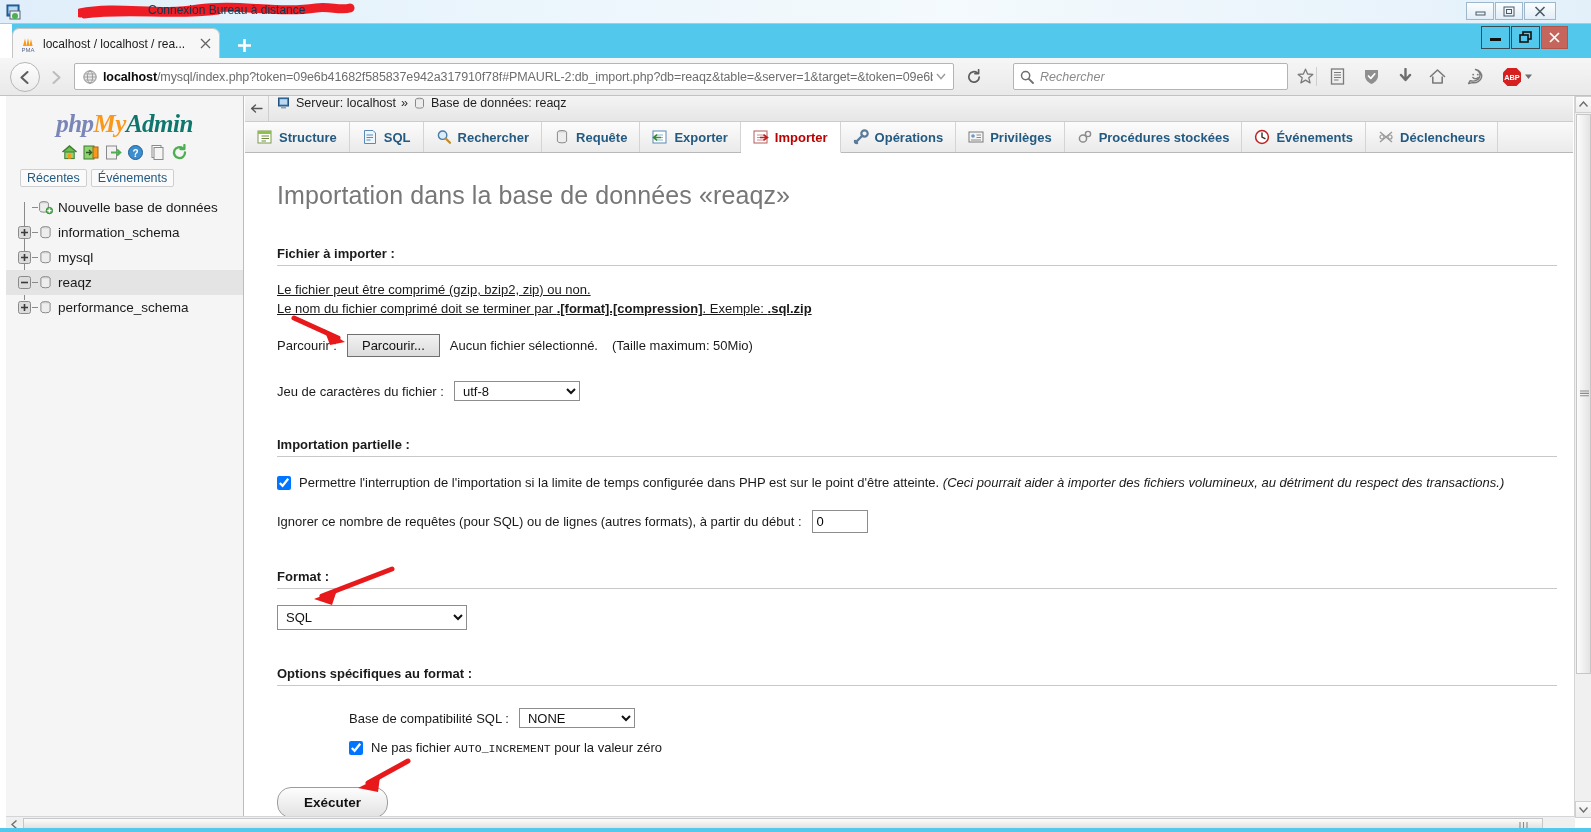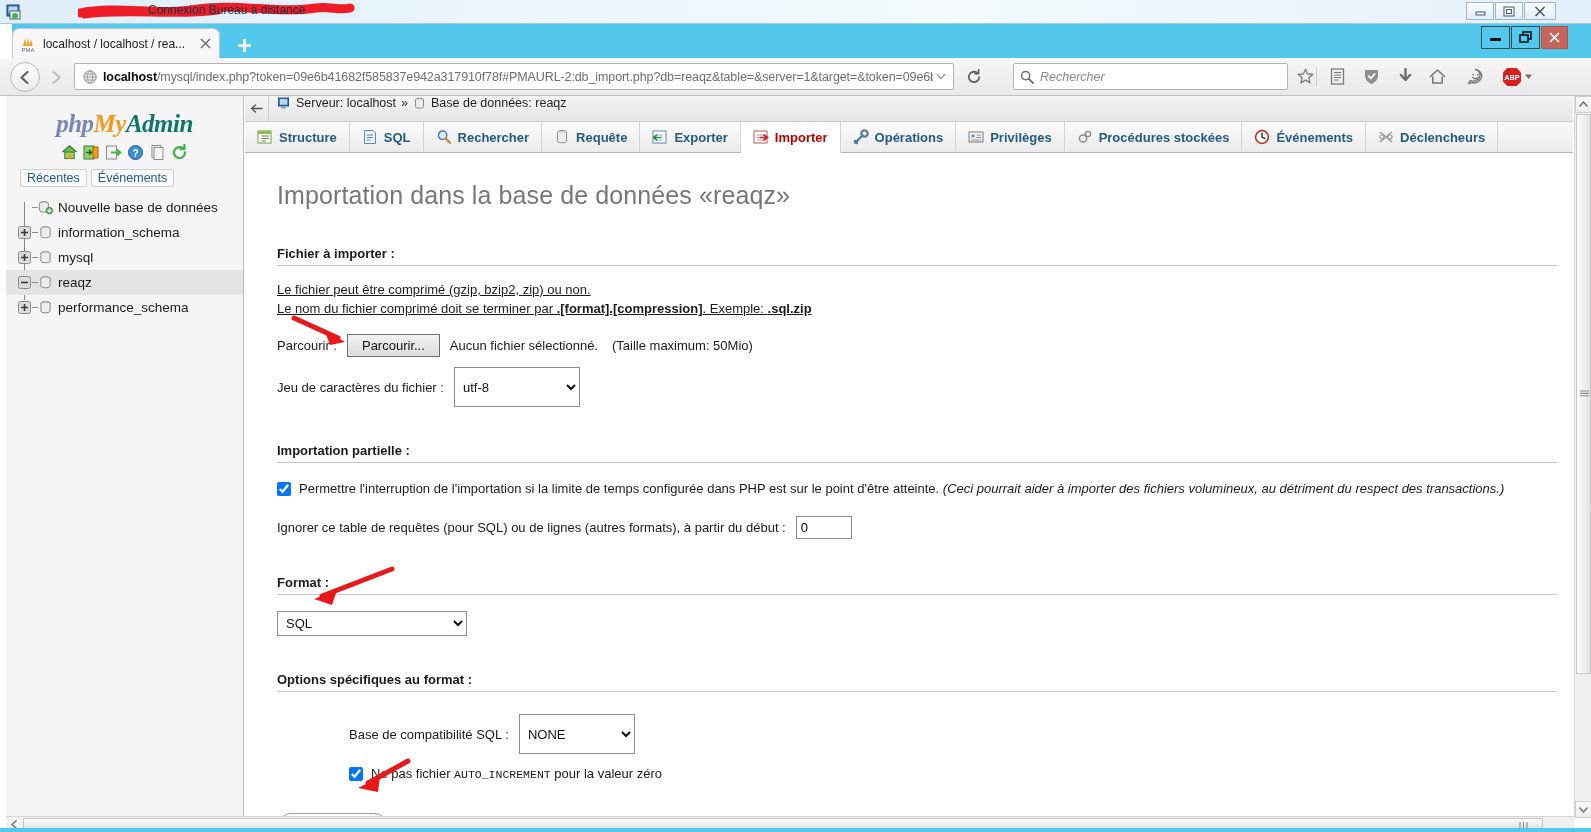--- a/index.html
+++ b/index.html
@@ -250,24 +250,24 @@
   }
   #row-browse { margin-top: 16px; }
   #browse-btn {
     margin-left: 10px; padding: 3px 14px; font-size: 13px;
     background: linear-gradient(to bottom,#f2f2f2,#dcdcdc);
     border: 1px solid #707070; color: #111; cursor: pointer;
   }
   #no-file { margin-left: 10px; }
   #max-size { margin-left: 14px; }
 
-  #row-charset { margin-top: 10px; }
+  #row-charset { margin-top: 24px; }
   select.pma-select {
     font-family: "Liberation Sans", sans-serif; font-size: 13px;
-    height: 40px; border: 1px solid #8d8d8d; background: #ffffff;
+    height: 20px; border: 1px solid #8d8d8d; background: #ffffff;
     color: #111; padding-left: 4px;
   }
   #charset-select { width: 126px; margin-left: 10px; }
 
   #row-check1 { margin-top: 18px; align-items: flex-start; }
   input[type=checkbox] {
     width: 14px; height: 14px; margin: 1px 8px 0 0; flex: none; cursor: pointer;
   }
   .it { font-style: italic; }
 
@@ -765,21 +765,21 @@
 
         
         <div class="section-head">Importation partielle :</div>
 
         <div class="field-row" id="row-check1">
           <input type="checkbox" checked="" style="">
           <span><span>Permettre l'interruption de l'importation si la limite de temps configurée dans PHP est sur le point d'être atteinte.</span> <span class="it">(Ceci pourrait aider à importer des fichiers volumineux, au détriment du respect des transactions.)</span></span>
         </div>
 
         <div class="field-row" id="row-skip">
-          <span>Ignorer ce table de requêtes (pour SQL) ou de lignes (autres formats), à partir du début :</span>
+          <span>Ignorer ce nombre de requêtes (pour SQL) ou de lignes (autres formats), à partir du début :</span>
           <input type="number" id="skip-input" value="0" style="">
         </div>
 
         
         <div class="section-head">Format :</div>
 
         <select class="pma-select" id="format-select">
           <option>SQL</option>
         </select>
 

